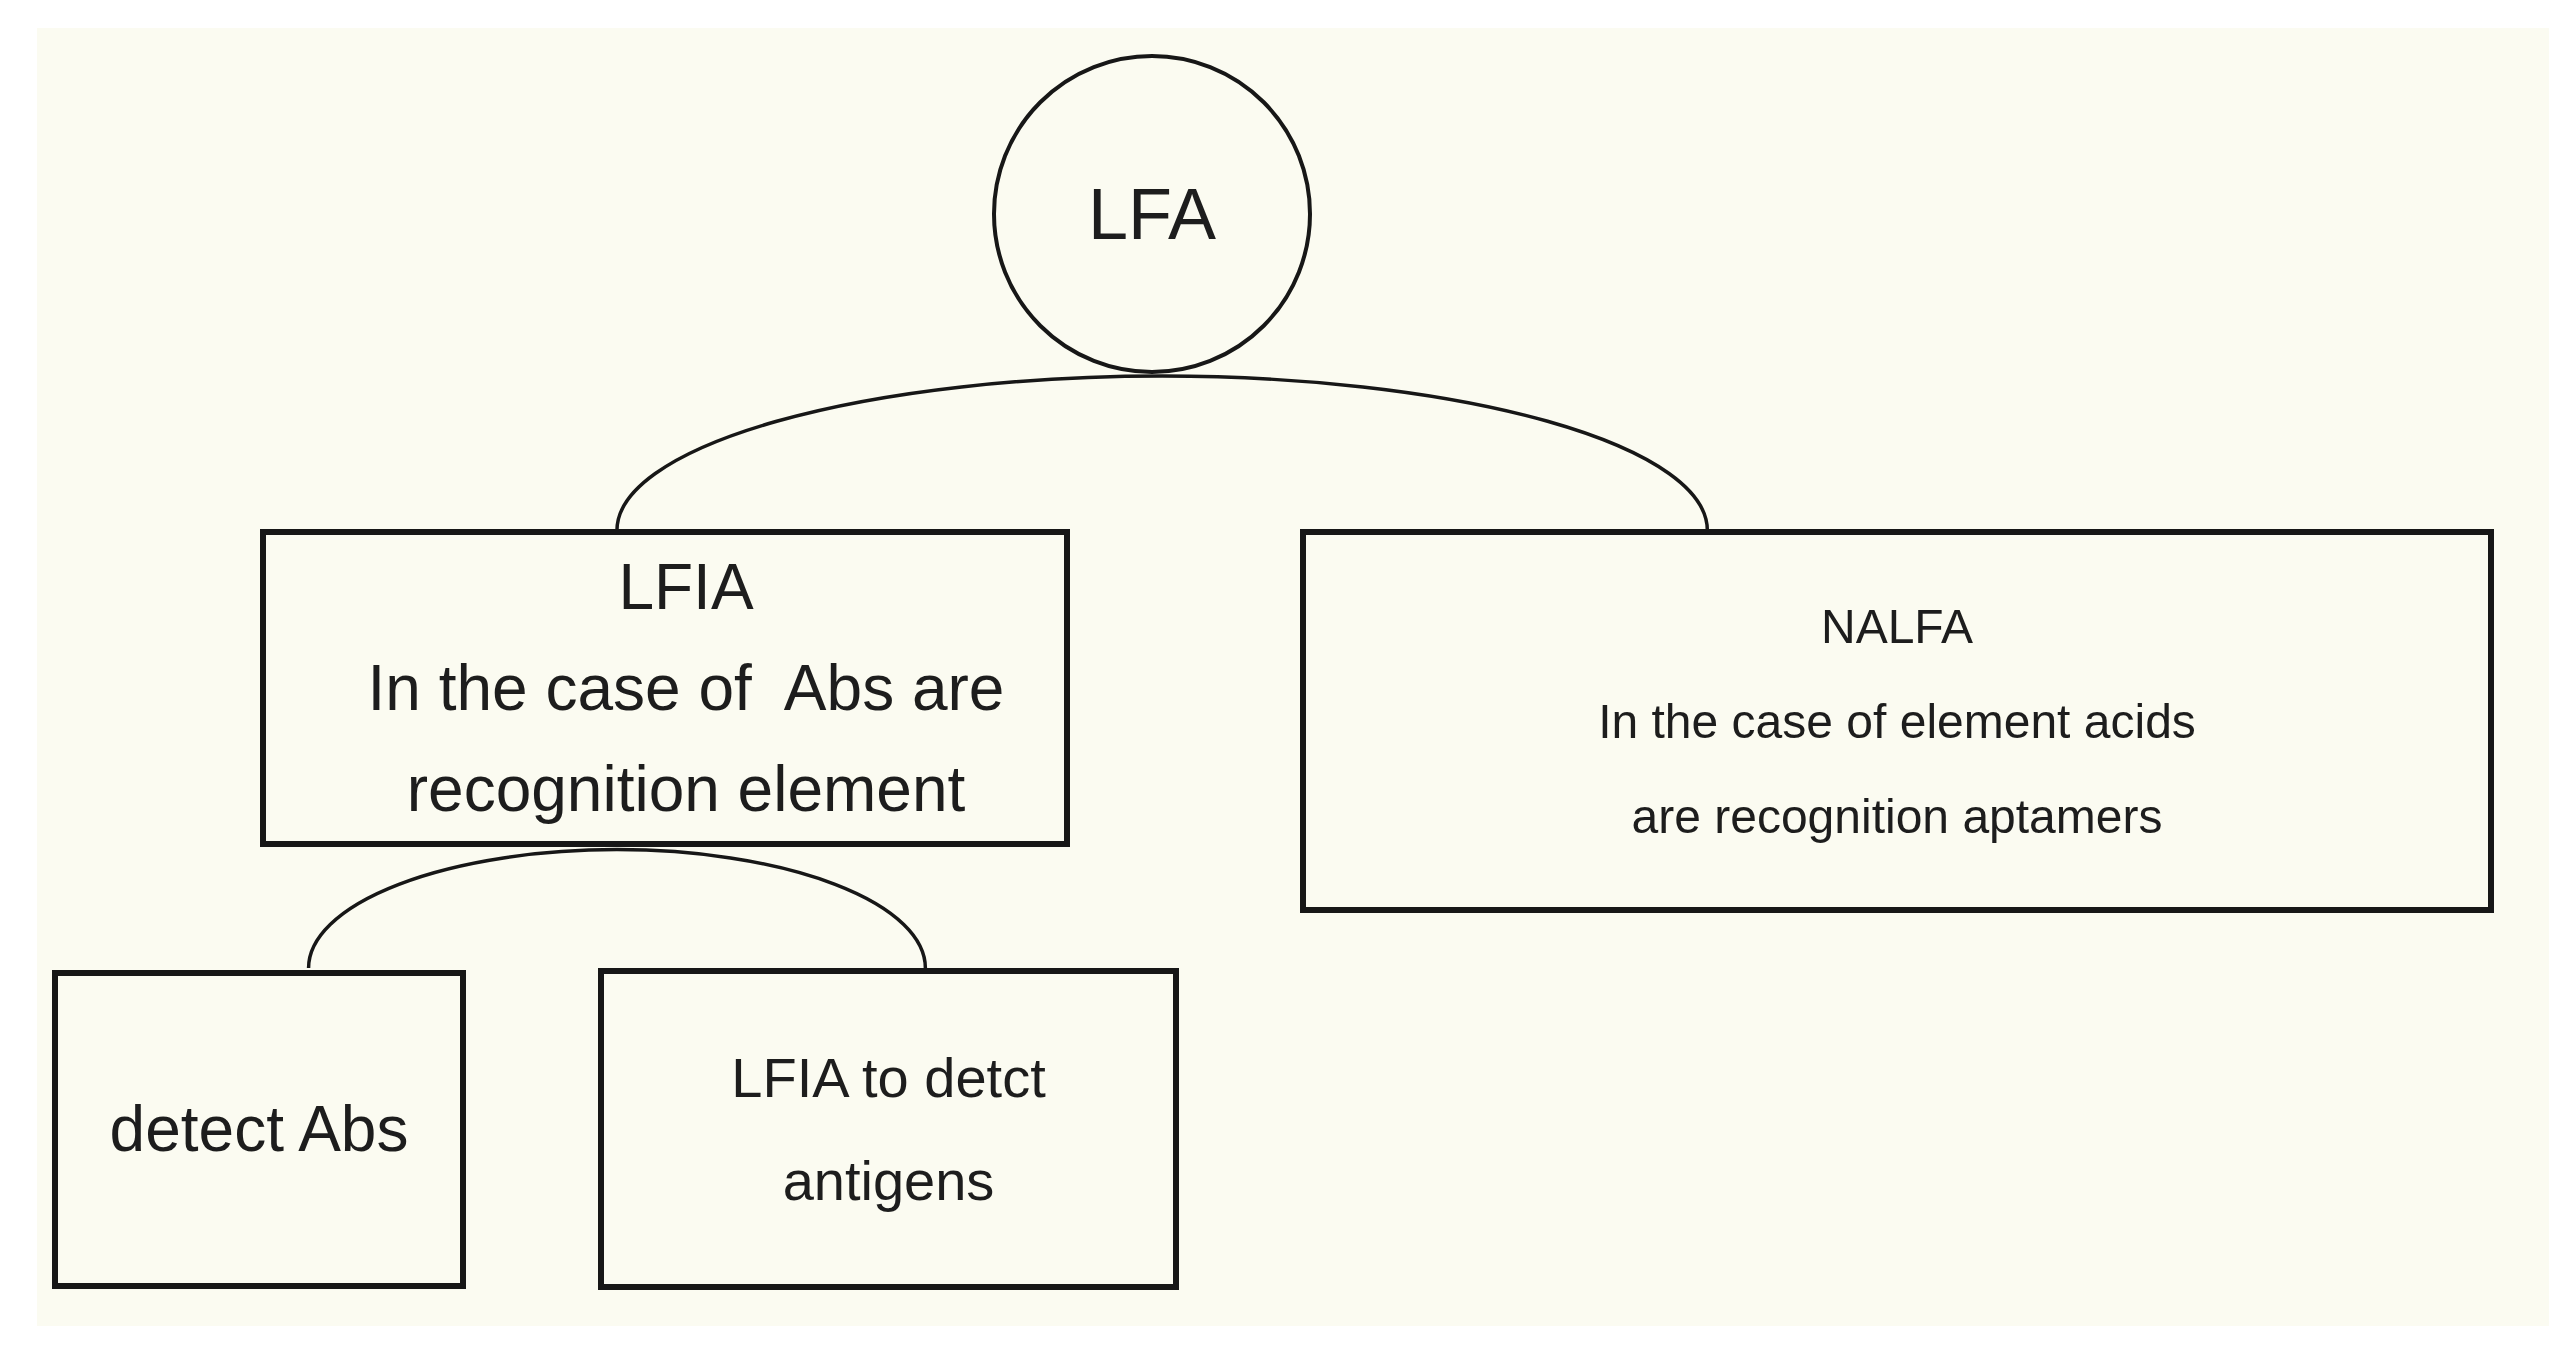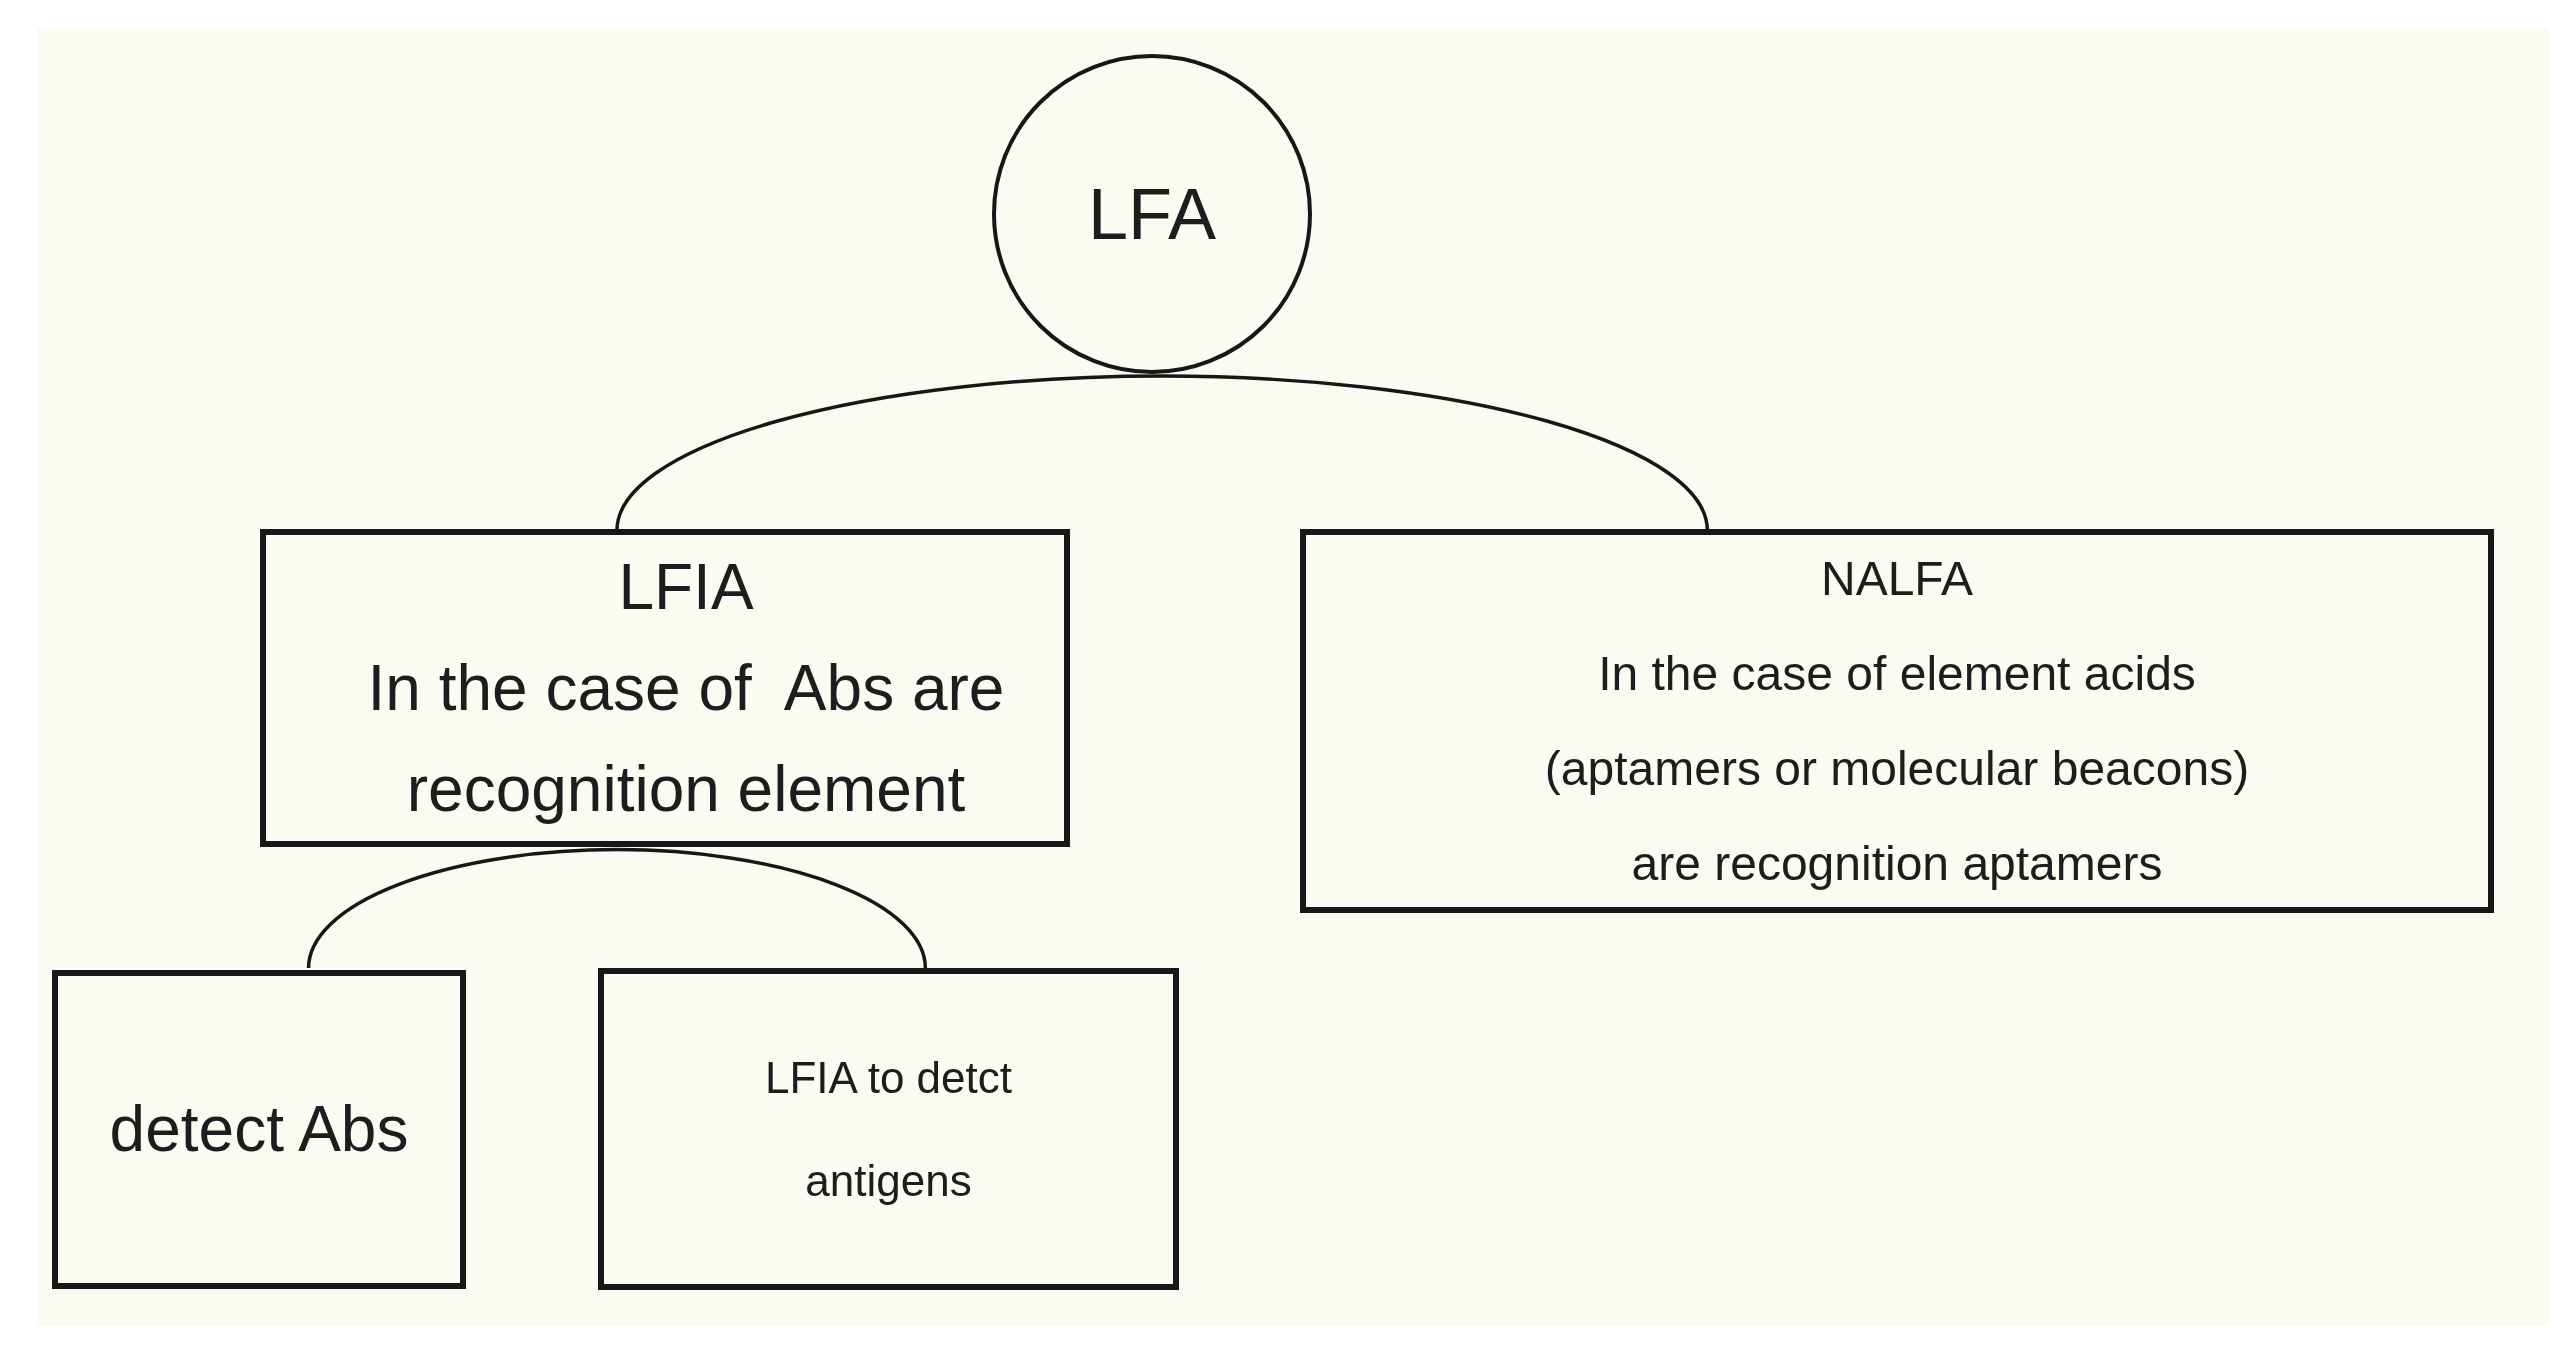--- a/index.html
+++ b/index.html
@@ -62,21 +62,21 @@
   .b-nalfa .line { font-size: 48px; line-height: 95px; }
   .b-abs {
     left: 52px; top: 970px;
     width: 414px; height: 319px;
   }
   .b-abs .line { font-size: 64px; line-height: 103px; }
   .b-antigens {
     left: 598px; top: 968px;
     width: 581px; height: 322px;
   }
-  .b-antigens .line { font-size: 44px; line-height: 103px; }
+  .b-antigens .line { font-size: 56px; line-height: 103px; }
 </style>
 </head>
 <body>
 
 <div class="stage">
 
   <div class="panel"></div>
 
   <svg class="connectors" viewBox="0 0 2589 1360" xmlns="http://www.w3.org/2000/svg">
     <path d="M 620 533 A 548 155 0 0 1 1716 533" fill="none" stroke="#171717" stroke-width="3.5"></path>
@@ -89,21 +89,20 @@
 
   <div class="node box b-lfia">
     <div class="line">LFIA</div>
     <div class="line">In the case of  Abs are</div>
     <div class="line">recognition element</div>
   </div>
 
   <div class="node box b-nalfa">
     <div class="line">NALFA</div>
     <div class="line">In the case of element acids</div>
-    <div class="line">(aptamers or molecular beacons)</div>
     <div class="line">are recognition aptamers</div>
   </div>
 
   <div class="node box b-abs">
     <div class="line">detect Abs</div>
   </div>
 
   <div class="node box b-antigens">
     <div class="line">LFIA to detct</div>
     <div class="line">antigens</div>

